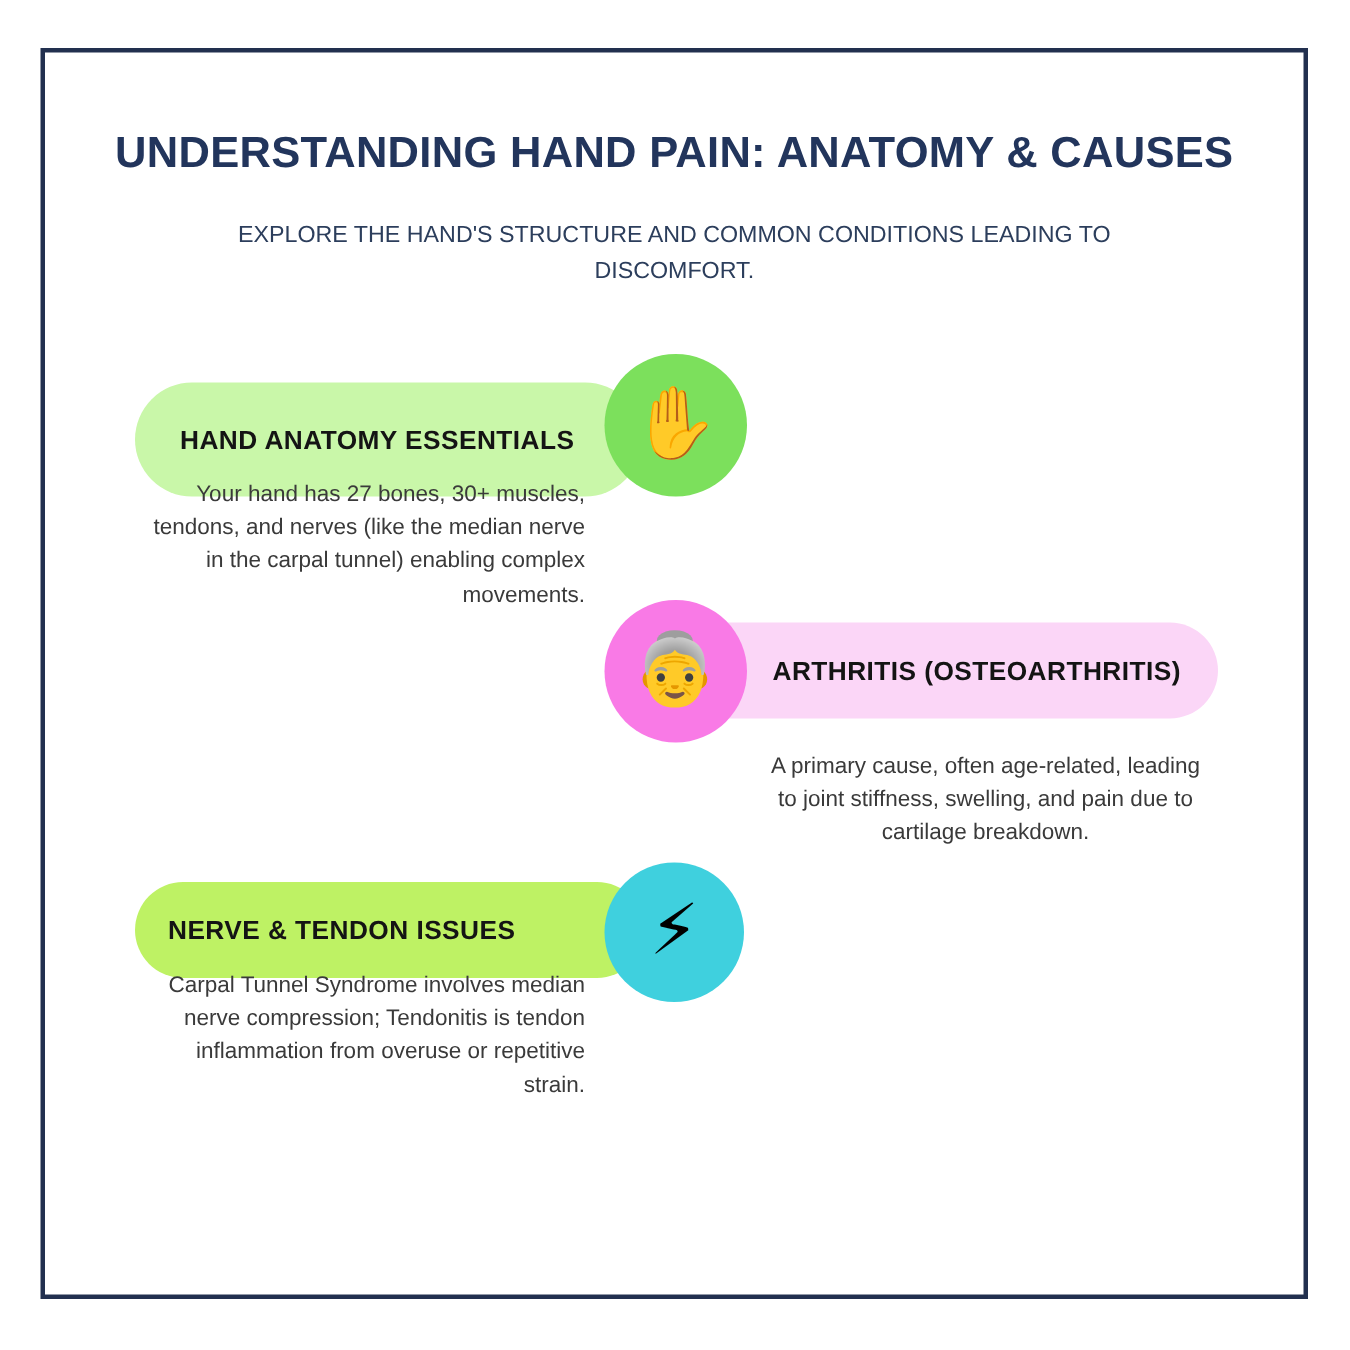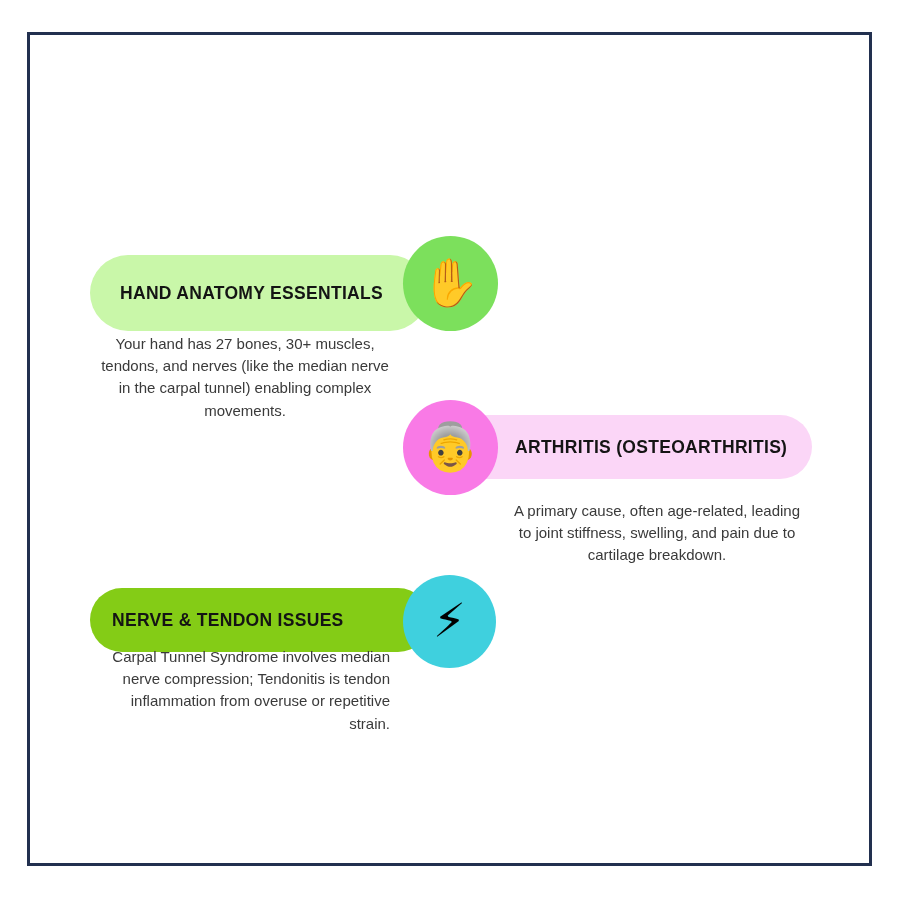--- a/index.html
+++ b/index.html
@@ -108,23 +108,23 @@
     background: #c9f7a9;
     padding-left: 30px;
     margin-top: 12px;
   }
   #sec1 .bubble {
     left: 403px; top: 236px;
     width: 95px;  height: 95px;
     background: #7ce05c;
   }
   #sec1 .body-text {
-    left: 100px; top: 333px;
+    left: 100px; top: 319px;
     width: 290px;
-    text-align: center;
+    text-align: right;
   }
 
   
   #sec2 .pill {
     left: 440px; top: 415px;
     width: 372px; height: 64px;
     background: #fbd6f7;
     padding-left: 75px;
     align-items: center;
   }
@@ -136,41 +136,45 @@
   #sec2 .body-text {
     left: 512px; top: 500px;
     width: 290px;
     text-align: center;
   }
 
   
   #sec3 .pill {
     left: 90px;  top: 588px;
     width: 340px; height: 64px;
-    background: #84cc16;
+    background: #bef264;
     padding-left: 22px;
   }
   #sec3 .bubble {
     left: 403px; top: 575px;
     width: 93px;  height: 93px;
     background: #3fd0de;
   }
   #sec3 .body-text {
     left: 100px; top: 646px;
     width: 290px;
     text-align: right;
   }
 </style>
 </head>
 <body>
 
 <div class="poster">
 
   <div class="frame"></div>
 
+  <div class="header">
+    <h1 class="title">UNDERSTANDING HAND PAIN: ANATOMY &amp; CAUSES</h1>
+    <p class="subtitle">EXPLORE THE HAND'S STRUCTURE AND COMMON CONDITIONS LEADING TO DISCOMFORT.</p>
+  </div>
 
   <div class="section" id="sec1">
     <div class="pill">
       <span class="pill-label">HAND ANATOMY ESSENTIALS</span>
     </div>
     <div class="bubble">
       <span class="emoji">✋</span>
     </div>
     <div class="body-text">Your hand has 27 bones, 30+ muscles, tendons, and nerves (like the median nerve in the carpal tunnel) enabling complex movements.</div>
   </div>

